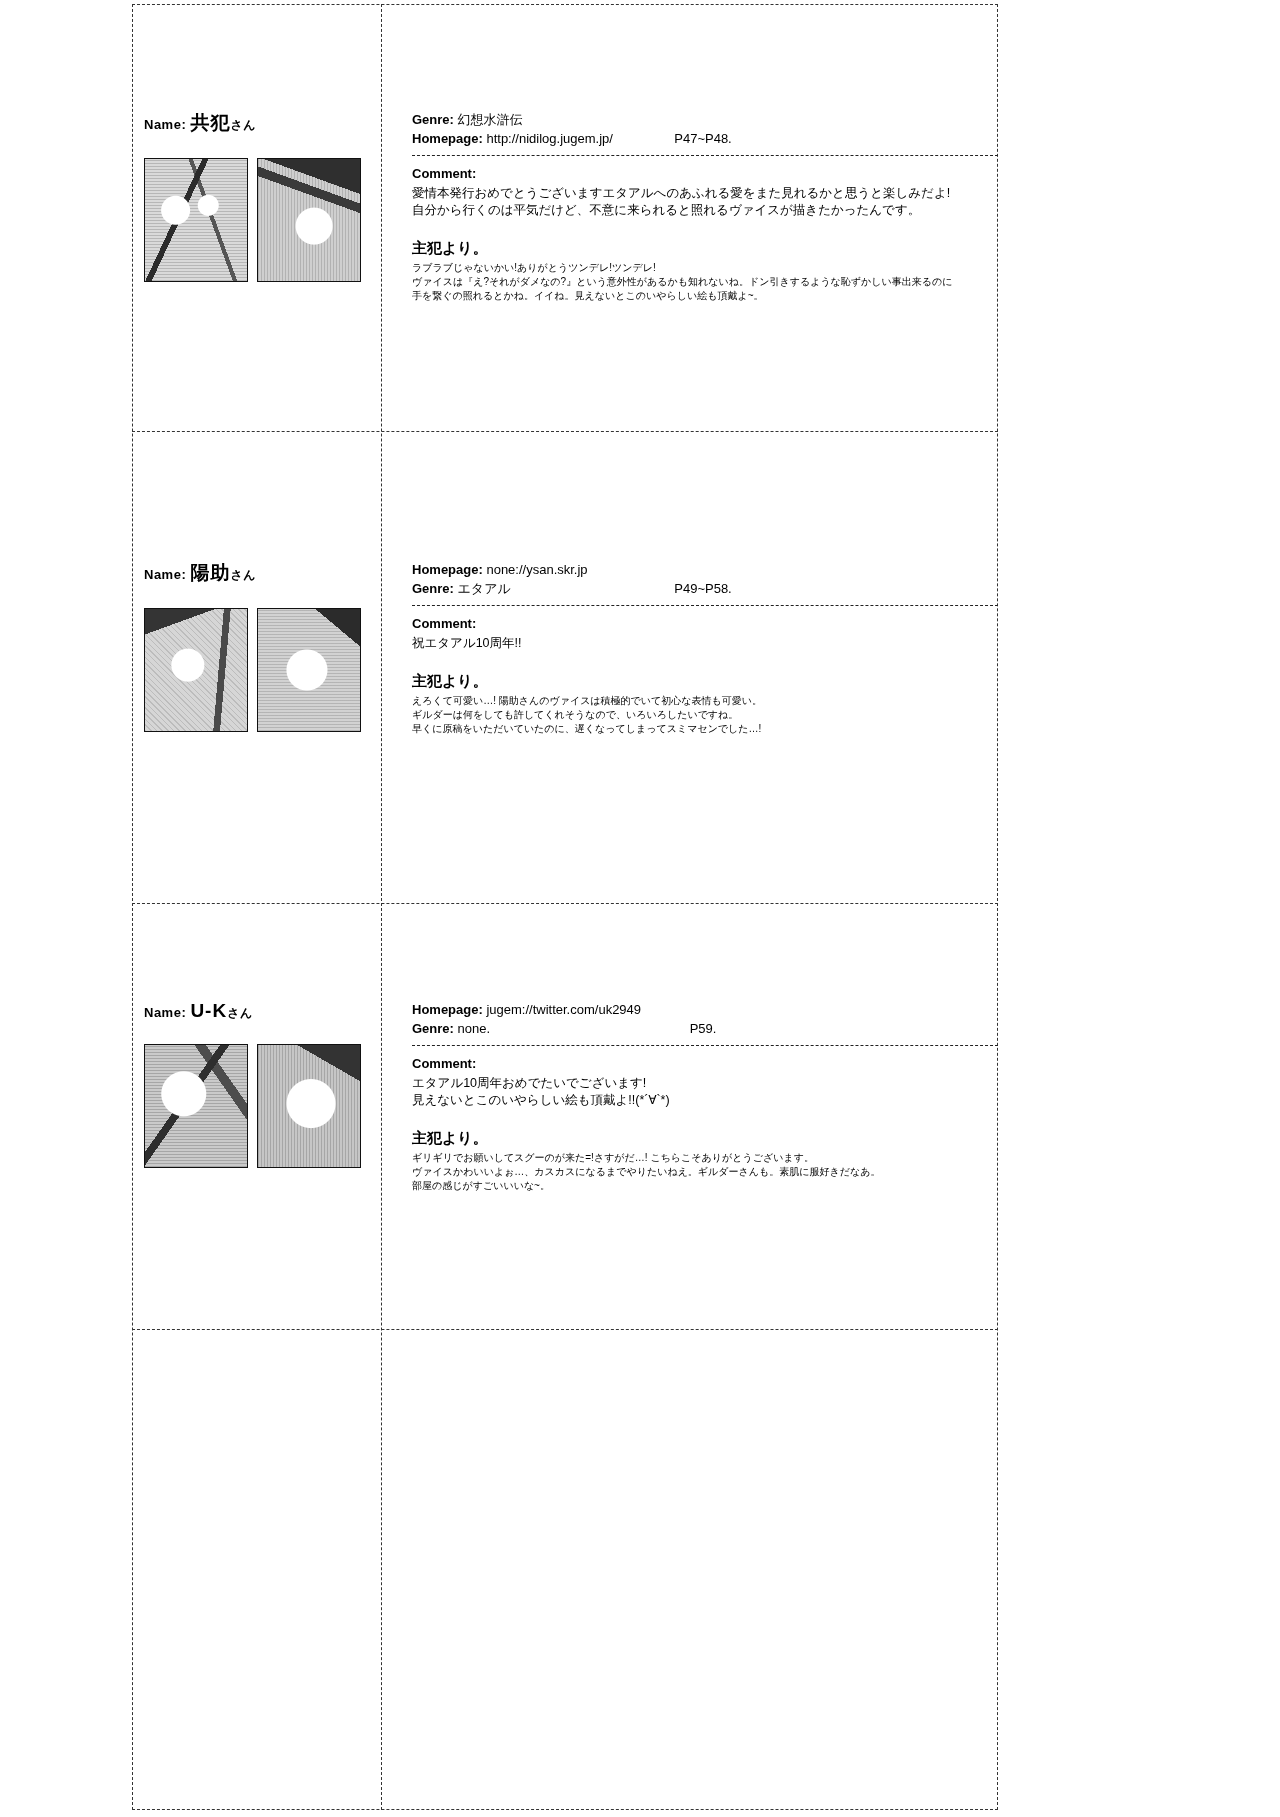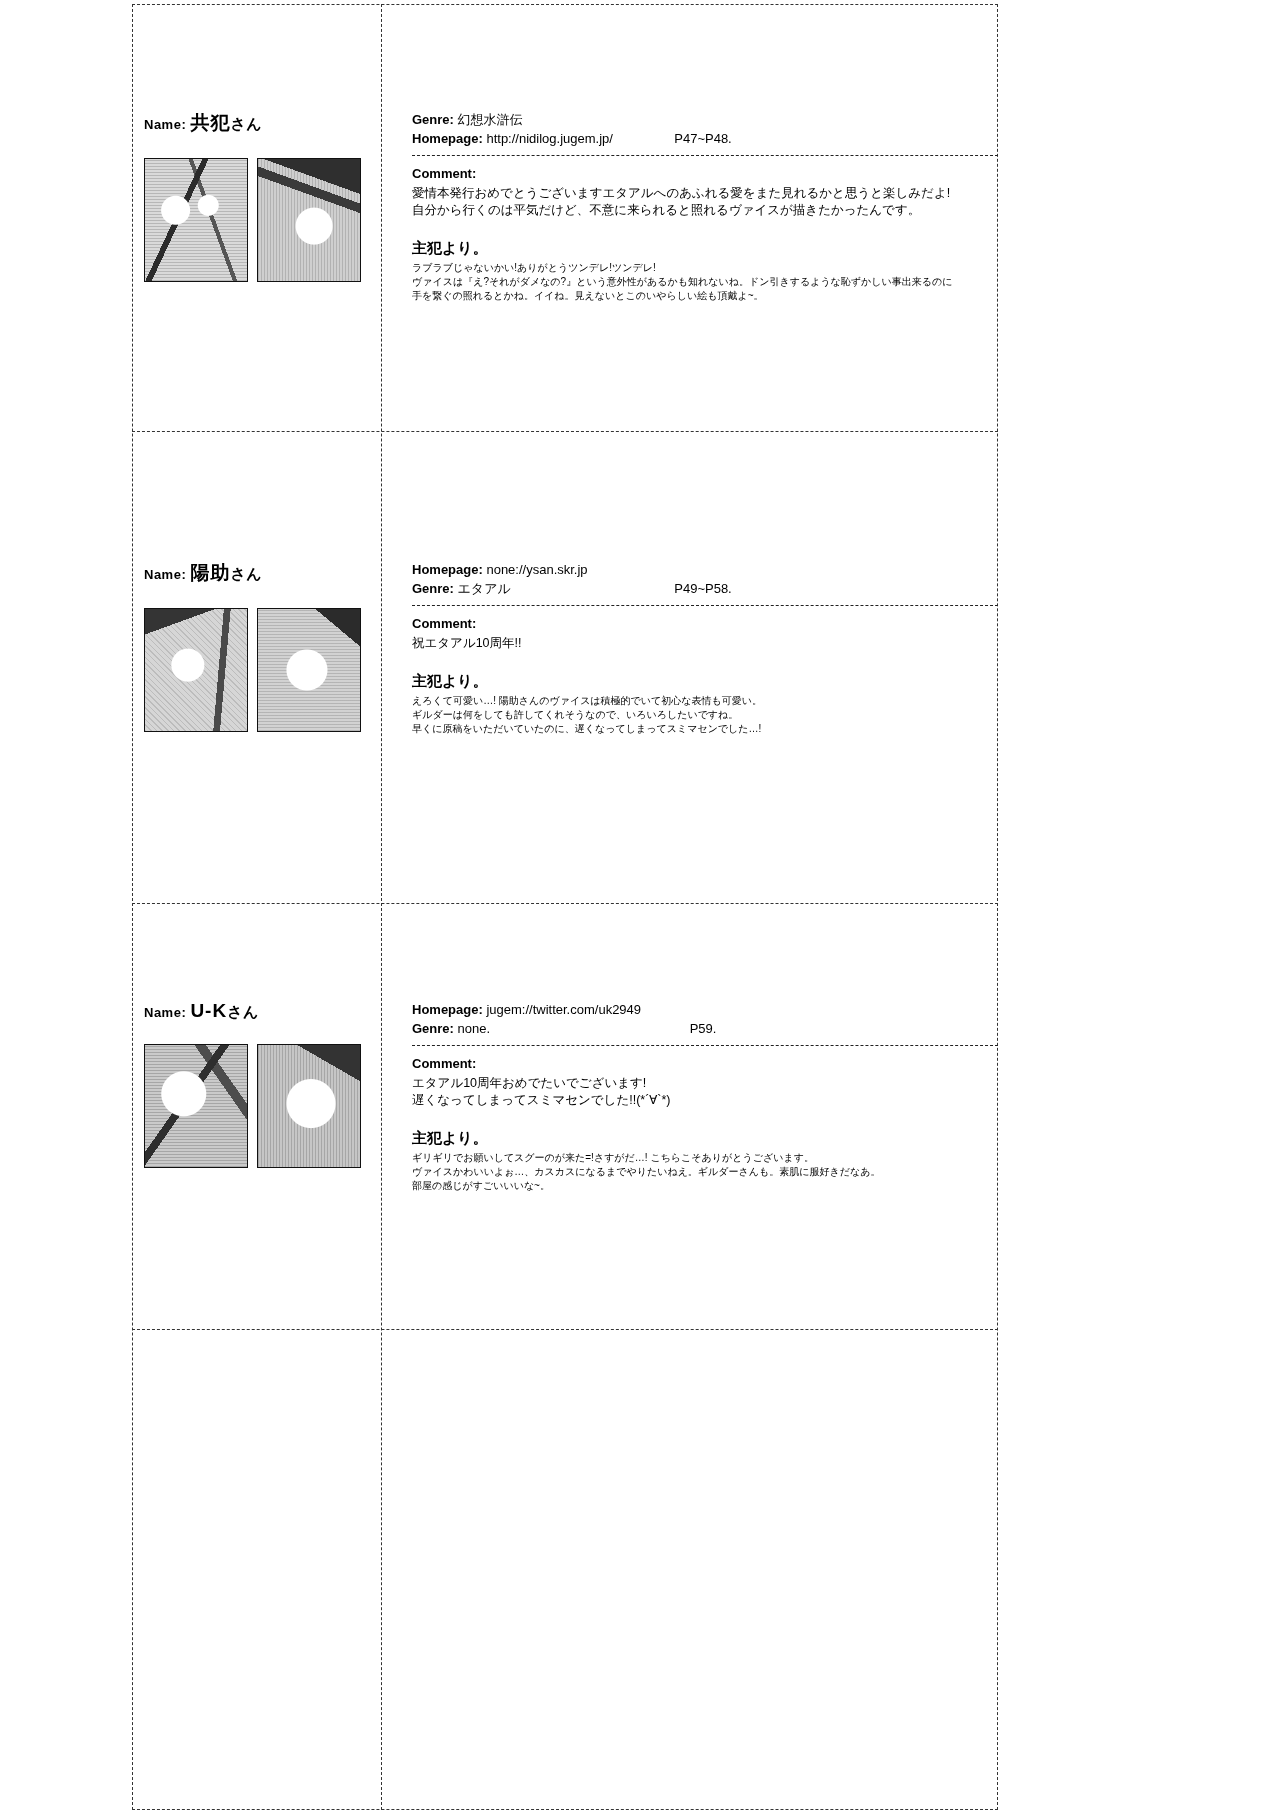--- a/index.html
+++ b/index.html
@@ -70,21 +70,21 @@
   .name-line .label {
     font-size: 13px;
     font-weight: bold;
   }
   .name-line .who {
     font-size: 19px;
     font-weight: bold;
     letter-spacing: 1px;
   }
   .name-line .honorific {
-    font-size: 15px;
+    font-size: 12px;
     font-weight: bold;
   }
 
   .thumbs {
     margin-top: 22px;
     padding-left: 12px;
     display: flex;
     gap: 9px;
   }
   .thumb {
@@ -330,21 +330,21 @@
     </div>
     <div class="meta-line">
       <span class="k">Genre:</span>
       <span class="v">none.</span>
     </div>
     <div class="pages">P59.</div>
     <div class="dash-rule"></div>
     <div class="comment-head">Comment:</div>
     <div class="comment-body">
       <div>エタアル10周年おめでたいでございます!</div>
-      <div>遅くなってしまってスミマセンでした!!(*´∀`*)</div>
+      <div>見えないとこのいやらしい絵も頂戴よ!!(*´∀`*)</div>
     </div>
     <div class="reply-head">主犯より。</div>
     <div class="reply-body">
       <div>ギリギリでお願いしてスグーのが来た=!さすがだ…! こちらこそありがとうございます。</div>
       <div>ヴァイスかわいいよぉ…、カスカスになるまでやりたいねえ。ギルダーさんも。素肌に服好きだなあ。</div>
       <div>部屋の感じがすごいいいな~。</div>
     </div>
   </div>
 </div>
 

